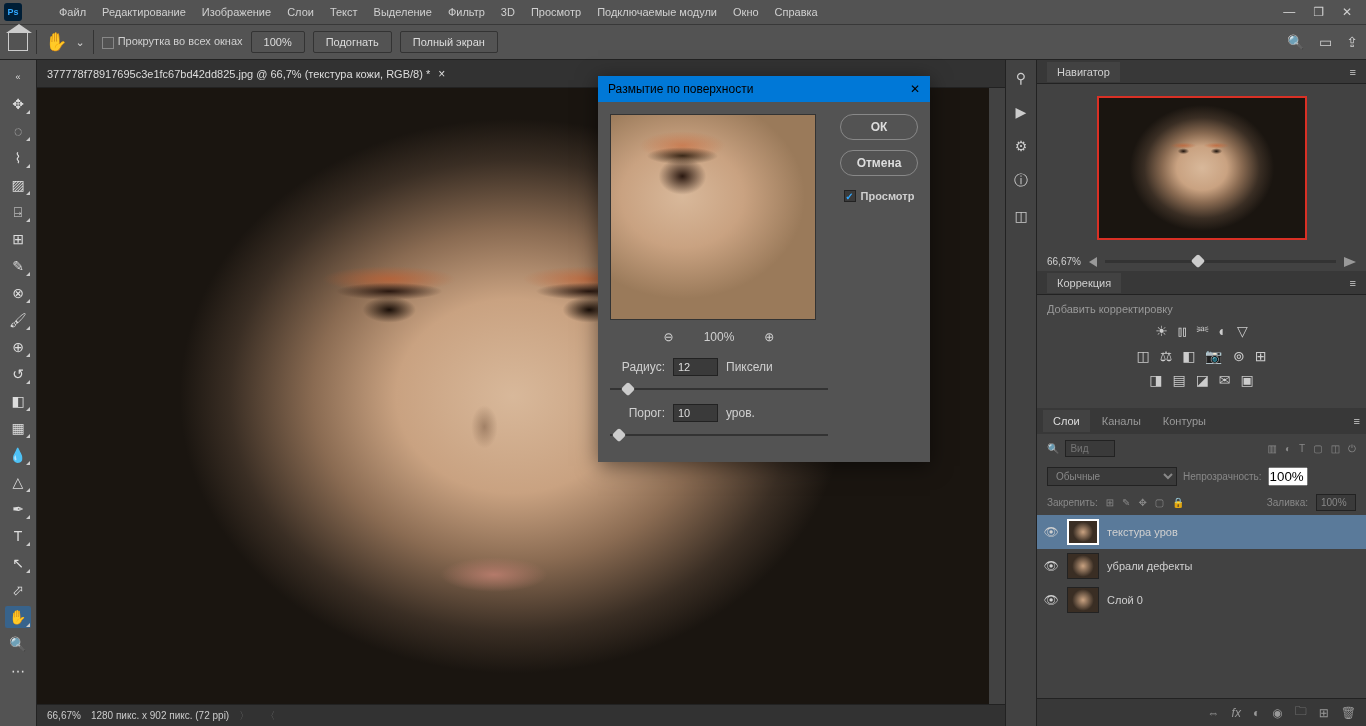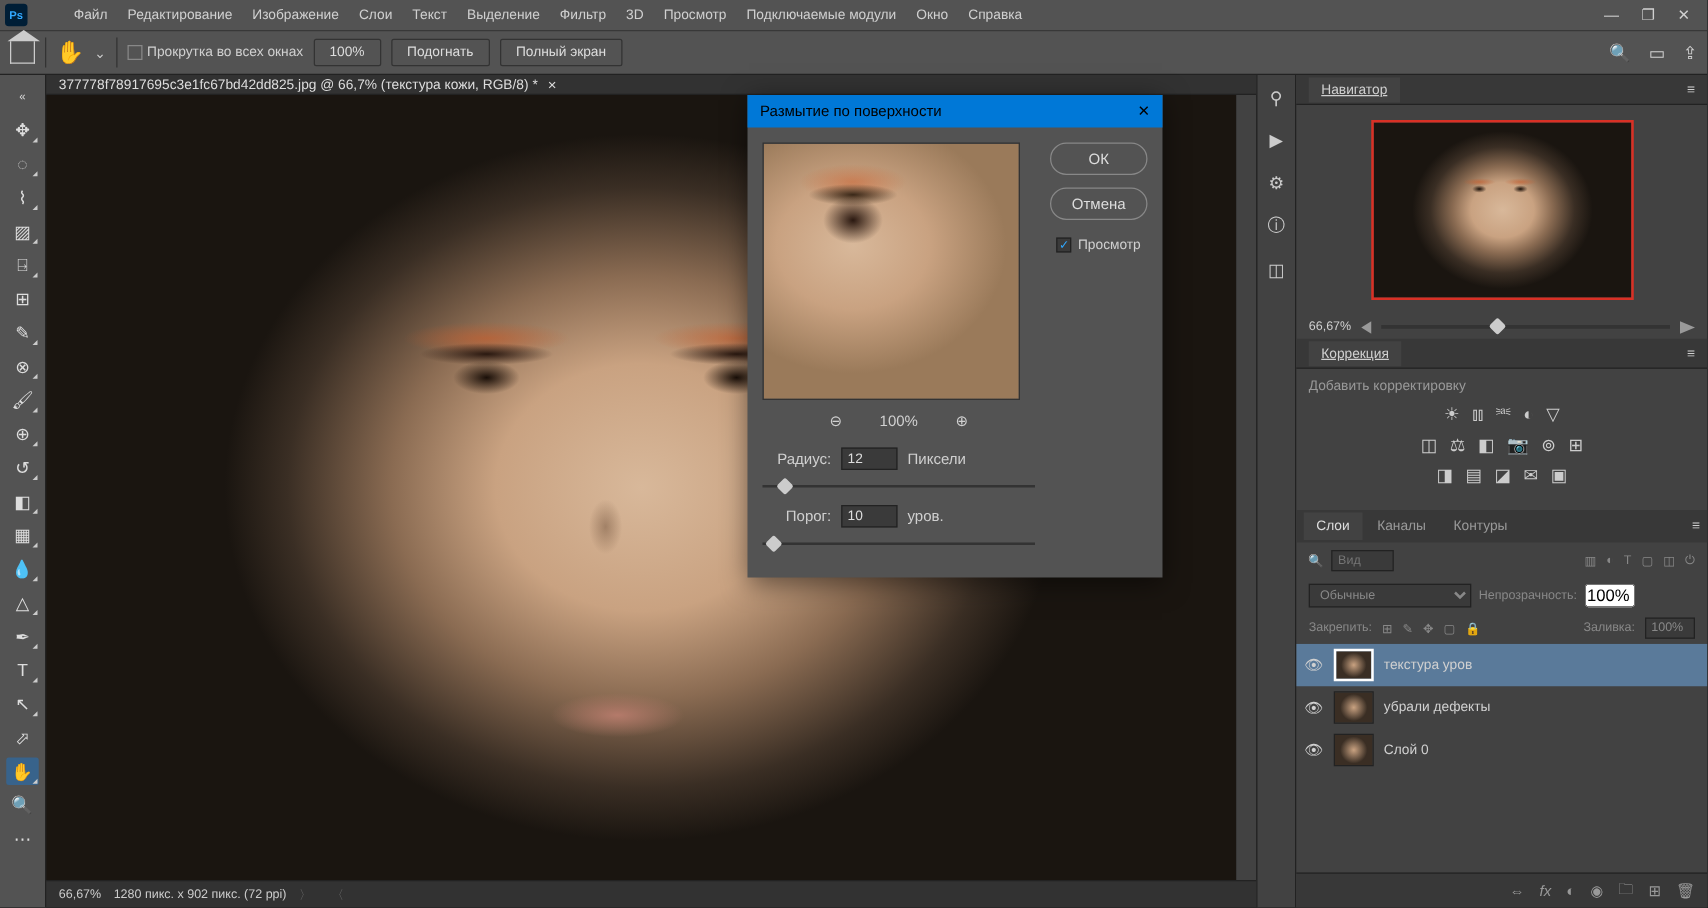--- a/index.html
+++ b/index.html
@@ -15,21 +15,21 @@
 .hand-icn { font-size: 18px; }
 .chk { width: 12px; height: 12px; border: 1px solid #888; display: inline-block; vertical-align: middle; margin-right: 4px; }
 .btn { background: #535353; border: 1px solid #333; padding: 4px 12px; color: #ddd; border-radius: 2px; cursor: pointer; font-size: 11px; }
 .optbar-right { margin-left: auto; display: flex; gap: 14px; font-size: 14px; }
 .main { display: flex; height: 666px; }
 .toolcol { width: 37px; background: #535353; display: flex; flex-direction: column; align-items: center; padding-top: 6px; gap: 5px; border-right: 1px solid #222; }
 .tool { width: 26px; height: 22px; display: flex; align-items: center; justify-content: center; font-size: 14px; cursor: pointer; color: #ddd; position: relative; }
 .tool.active { background: #38638b; border-radius: 2px; }
 .tool .tri { position: absolute; bottom: 1px; right: 1px; width: 0; height: 0; border-left: 4px solid transparent; border-bottom: 4px solid #ccc; }
 .canvas-area { flex: 1; display: flex; flex-direction: column; background: #252525; position: relative; }
-.tabbar { height: 16px; background: #323232; display: flex; align-items: center; padding-left: 10px; border-bottom: 1px solid #222; }
+.tabbar { height: 28px; background: #323232; display: flex; align-items: center; padding-left: 10px; border-bottom: 1px solid #222; }
 .doc-tab { color: #ddd; font-size: 11px; display: flex; align-items: center; gap: 8px; }
 .doc-tab .close-x { font-size: 12px; cursor: pointer; }
 .canvas { flex: 1; background: #1c1c1c; position: relative; overflow: hidden; }
 .photo { position: absolute; top: 0; left: 0; right: 16px; bottom: 0; background: radial-gradient(ellipse 35% 45% at 50% 50%, #d8b89a 0%, #c9a281 35%, #8a6b52 60%, #3a2e24 85%, #1a1510 100%); }
 .photo::after { content: ""; position: absolute; inset: 0; background:
   radial-gradient(ellipse 4% 3% at 37% 36%, #1a0f08 0%, transparent 70%),
   radial-gradient(ellipse 4% 3% at 58% 36%, #1a0f08 0%, transparent 70%),
   radial-gradient(ellipse 8% 2% at 37% 33%, #2a1810 0%, transparent 70%),
   radial-gradient(ellipse 8% 2% at 58% 33%, #2a1810 0%, transparent 70%),
   radial-gradient(ellipse 10% 3% at 37% 31%, rgba(200,90,40,0.6) 0%, transparent 70%),
@@ -51,31 +51,31 @@
   radial-gradient(ellipse 25% 6% at 35% 20%, #3a2818 0%, transparent 70%),
   radial-gradient(ellipse 30% 10% at 35% 15%, rgba(200,90,40,0.5) 0%, transparent 70%);
 }
 .dlg-zoom { display: flex; justify-content: center; align-items: center; gap: 30px; margin: 10px 0 14px; font-size: 12px; }
 .dlg-row { display: flex; align-items: center; gap: 8px; margin-bottom: 6px; font-size: 12px; }
 .dlg-row label { width: 55px; text-align: right; }
 .dlg-row input { width: 45px; background: #3a3a3a; border: 1px solid #222; color: #ddd; padding: 2px 4px; font-size: 11px; }
 .dlg-slider { height: 14px; position: relative; margin: 0 0 8px 0; }
 .dlg-slider::before { content: ""; position: absolute; left: 0; right: 0; top: 6px; height: 2px; background: #333; }
 .dlg-slider .thumb { position: absolute; top: 2px; width: 10px; height: 10px; background: #ccc; border-radius: 2px; transform: rotate(45deg); }
-.dlg-right { width: 78px; display: flex; flex-direction: column; gap: 10px; align-items: center; }
+.dlg-right { width: 78px; display: flex; flex-direction: column; gap: 10px; align-items: center; font-weight: bold; }
 .dlg-btn { width: 78px; padding: 5px 0; background: #535353; border: 1px solid #888; border-radius: 14px; color: #ddd; cursor: pointer; font-size: 12px; text-align: center; }
 .dlg-chk { display: flex; align-items: center; gap: 5px; font-size: 11px; margin-top: 4px; }
 .dlg-chk .box { width: 12px; height: 12px; background: #3a3a3a; border: 1px solid #222; display: flex; align-items: center; justify-content: center; color: #31a8ff; font-size: 10px; }
 
 .rcol-narrow { width: 31px; background: #424242; border-left: 1px solid #222; display: flex; flex-direction: column; align-items: center; padding-top: 10px; gap: 18px; }
 .rcol-narrow .ic { font-size: 14px; cursor: pointer; color: #ccc; }
 
 .rpanel { width: 330px; background: #424242; display: flex; flex-direction: column; border-left: 1px solid #222; }
 .panel-hdr { height: 24px; background: #383838; display: flex; align-items: center; padding: 0 10px; font-size: 11px; border-bottom: 1px solid #222; }
-.panel-hdr .tab { padding: 4px 10px; cursor: pointer; text-decoration: underline; }
+.panel-hdr .tab { padding: 4px 10px; cursor: pointer; }
 .panel-hdr .tab.act { background: #424242; }
 .panel-hdr .menu { margin-left: auto; cursor: pointer; }
 .nav-panel { padding: 12px; }
 .nav-thumb { width: 210px; height: 144px; margin: 0 auto; border: 2px solid #d93025; background: radial-gradient(ellipse 35% 45% at 50% 50%, #d8b89a 0%, #c9a281 35%, #8a6b52 55%, #3a2e24 80%, #1a1510 100%); position: relative; }
 .nav-thumb::after { content: ""; position: absolute; inset: 0; background:
   radial-gradient(ellipse 4% 3% at 41% 38%, #1a0f08 0%, transparent 70%),
   radial-gradient(ellipse 4% 3% at 57% 38%, #1a0f08 0%, transparent 70%),
   radial-gradient(ellipse 9% 3% at 41% 34%, rgba(200,90,40,0.6) 0%, transparent 70%),
   radial-gradient(ellipse 9% 3% at 57% 34%, rgba(200,90,40,0.6) 0%, transparent 70%);
 }

